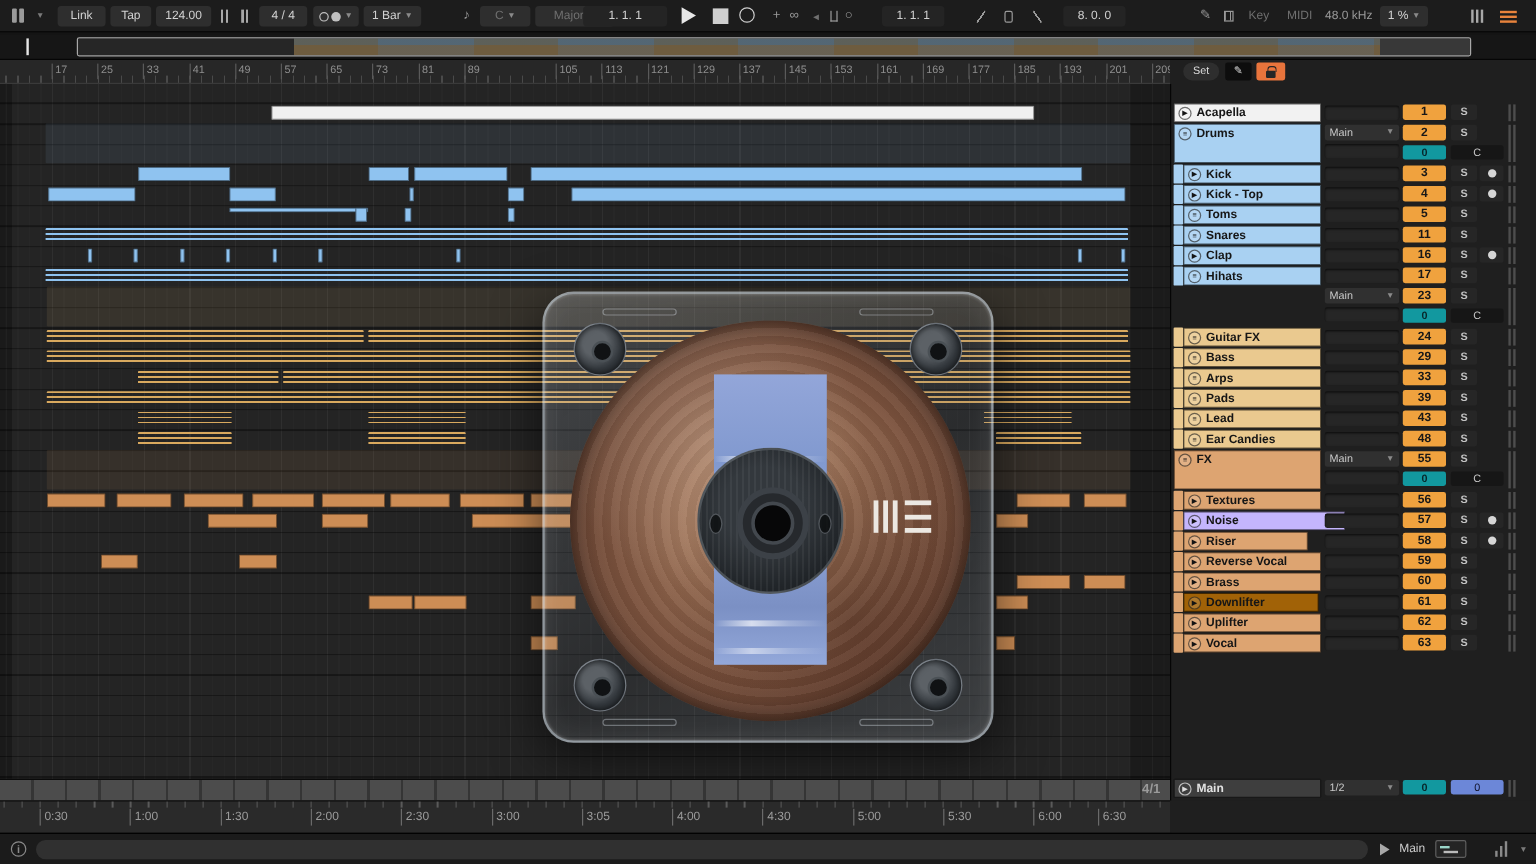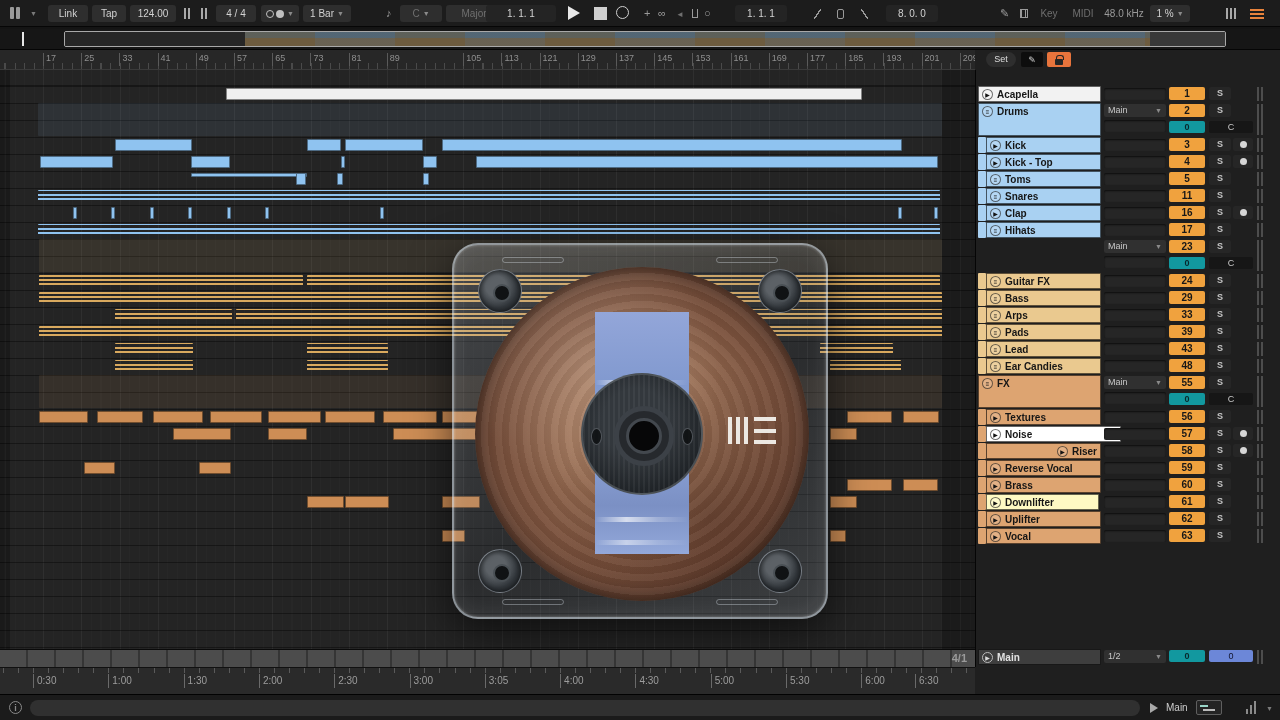--- a/index.html
+++ b/index.html
@@ -652,38 +652,38 @@
           <div class="tio" style="top: 2px;"></div>
           <div class="tnum" style="top: 1px;">56</div>
           <button class="tS" style="top: 1px;">S</button>
           <div class="tmeter">
             <i></i>
             <i></i>
           </div>
         </div>
         <div class="trow" style="top: 356px; height: 16px;">
           <div class="tindent" style="background: rgb(221, 164, 113);"></div>
-          <div class="tname" style="left: 10px; width: 135px; background: #ffffff;">
+          <div class="tname" style="left: 10px; width: 135px; background: #c4b5fd;">
             <span class="ticon">▶</span>
             <span>Noise</span>
           </div>
           <div class="tio" style="top: 2px;"></div>
           <div class="tnum" style="top: 1px;">57</div>
           <button class="tS" style="top: 1px;">S</button>
           <button class="tarm" style="top: 1px;">
             <i></i>
           </button>
           <div class="tmeter">
             <i></i>
             <i></i>
           </div>
         </div>
         <div class="trow" style="top: 373px; height: 16px;">
           <div class="tindent" style="background: rgb(221, 164, 113);"></div>
-          <div class="tname" style="left: 10px; width: 115px; background: rgb(221, 164, 113); justify-content: flex-end;">
+          <div class="tname" style="left: 10px; width: 104px; background: rgb(221, 164, 113);">
             <span class="ticon">▶</span>
             <span>Riser</span>
           </div>
           <div class="tio" style="top: 2px;"></div>
           <div class="tnum" style="top: 1px;">58</div>
           <button class="tS" style="top: 1px;">S</button>
           <button class="tarm" style="top: 1px;">
             <i></i>
           </button>
           <div class="tmeter">
@@ -714,21 +714,21 @@
           <div class="tio" style="top: 2px;"></div>
           <div class="tnum" style="top: 1px;">60</div>
           <button class="tS" style="top: 1px;">S</button>
           <div class="tmeter">
             <i></i>
             <i></i>
           </div>
         </div>
         <div class="trow" style="top: 424px; height: 16px;">
           <div class="tindent" style="background: rgb(221, 164, 113);"></div>
-          <div class="tname" style="left: 10px; width: 113px; background: #fef9c3;">
+          <div class="tname" style="left: 10px; width: 113px; background: #a16207;">
             <span class="ticon">▶</span>
             <span>Downlifter</span>
           </div>
           <div class="tio" style="top: 2px;"></div>
           <div class="tnum" style="top: 1px;">61</div>
           <button class="tS" style="top: 1px;">S</button>
           <div class="tmeter">
             <i></i>
             <i></i>
           </div>

